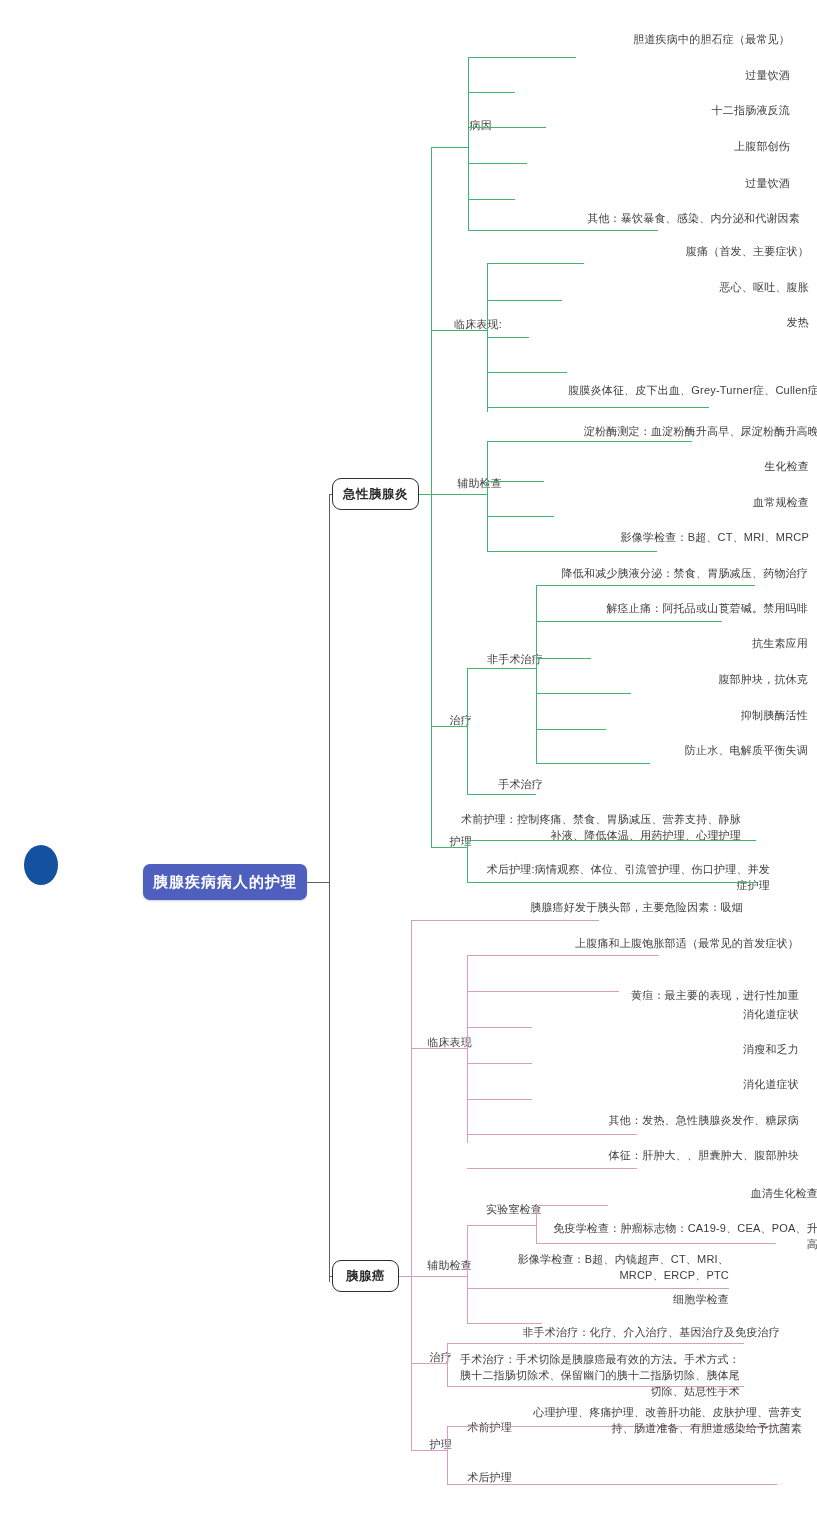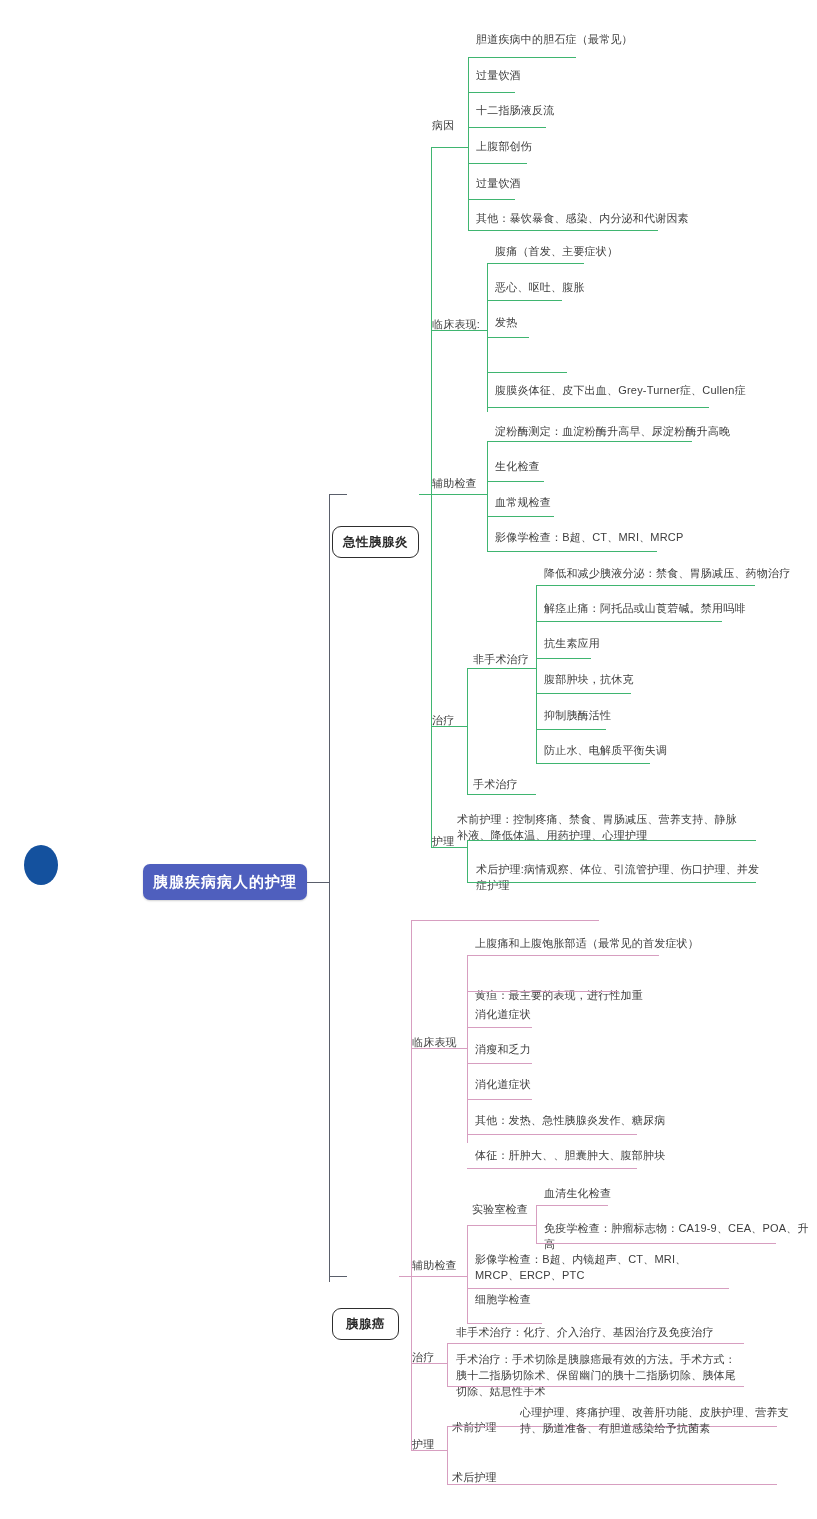--- a/index.html
+++ b/index.html
@@ -17,20 +17,21 @@
   #canvas { position: absolute; inset: 0; }
 
   
   .node {
     position: absolute;
     font-size: 11px;
     line-height: 1.45;
     color: #3d3d3d;
     white-space: pre-wrap;
     letter-spacing: .2px;
+    text-align: right;
   }
   .node.leaf { padding: 0 2px 2px 4px; }
 
   .root-node {
     position: absolute;
     background: #4f5fbe;
     color: #ffffff;
     font-weight: bold;
     font-size: 15px;
     letter-spacing: 1px;
@@ -46,21 +47,20 @@
     border: 1.6px solid #2e2e2e;
     border-radius: 9px;
     background: #ffffff;
     font-size: 12.5px;
     font-weight: bold;
     color: #2b2b2b;
     display: flex;
     align-items: center;
     justify-content: center;
     letter-spacing: .5px;
-    margin-top: 48px;
   }
 
   .blue-dot {
     position: absolute;
     background: #14519e;
     border-radius: 50%;
   }
 
   
   .ln { position: absolute; }
@@ -182,20 +182,21 @@
 
   <div class="node leaf" style="left:453px; top:812px; width:290px;">术前护理：控制疼痛、禁食、胃肠减压、营养支持、静脉补液、降低体温、用药护理、心理护理</div>
   <div class="ln h g" style="left:467px; top:840px; width:289px;"></div>
 
   <div class="node leaf" style="left:472px; top:862px; width:300px;">术后护理:病情观察、体位、引流管护理、伤口护理、并发症护理</div>
   <div class="ln h g" style="left:467px; top:882px; width:289px;"></div>
 
   <div class="ln h p" style="left:399px; top:1276px; width:12px;"></div>
   <div class="ln v p" style="left:411px; top:920px; height:530px;"></div>
 
+  <div class="node leaf" style="left:415px; top:900px; width:330px;">胰腺癌好发于胰头部，主要危险因素：吸烟</div>
   <div class="ln h p" style="left:411px; top:920px; width:188px;"></div>
 
   <div class="ln h p" style="left:411px; top:1048px; width:56px;"></div>
   <div class="node" style="left:412px; top:1035px; width:60px;">临床表现</div>
   <div class="ln v p" style="left:467px; top:955px; height:188px;"></div>
 
   <div class="node leaf" style="left:471px; top:936px; width:330px;">上腹痛和上腹饱胀部适（最常见的首发症状）</div>
   <div class="ln h p" style="left:467px; top:955px; width:192px;"></div>
 
   <div class="node leaf" style="left:471px; top:988px; width:330px;">黄疸：最主要的表现，进行性加重</div>

